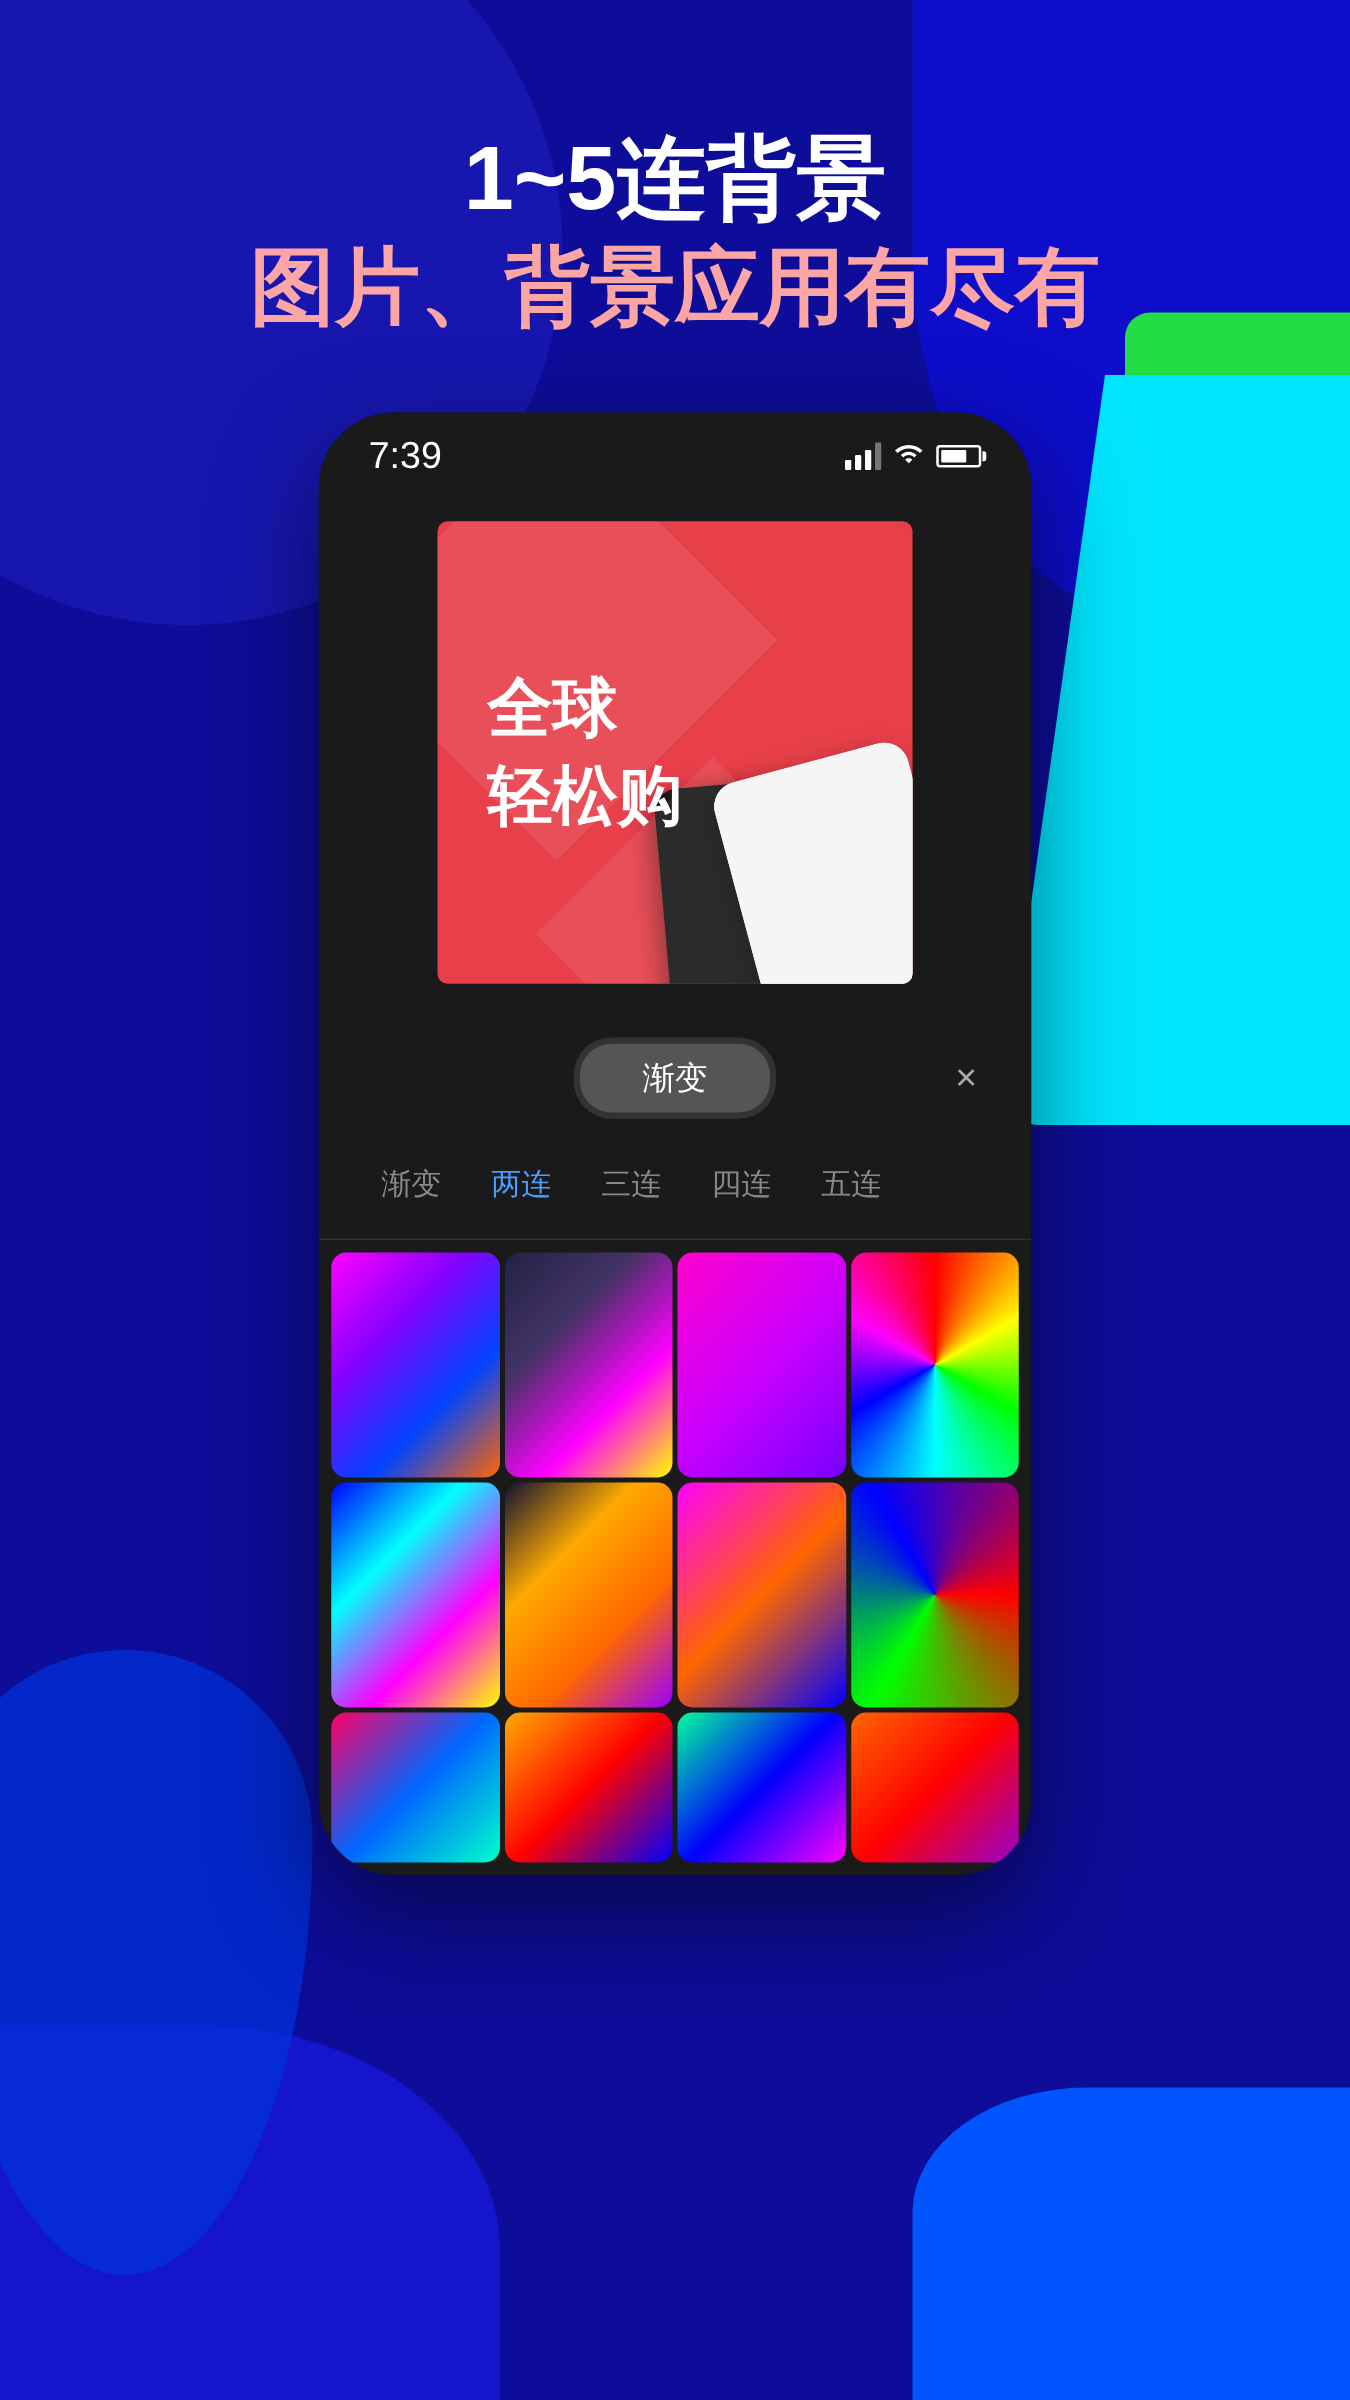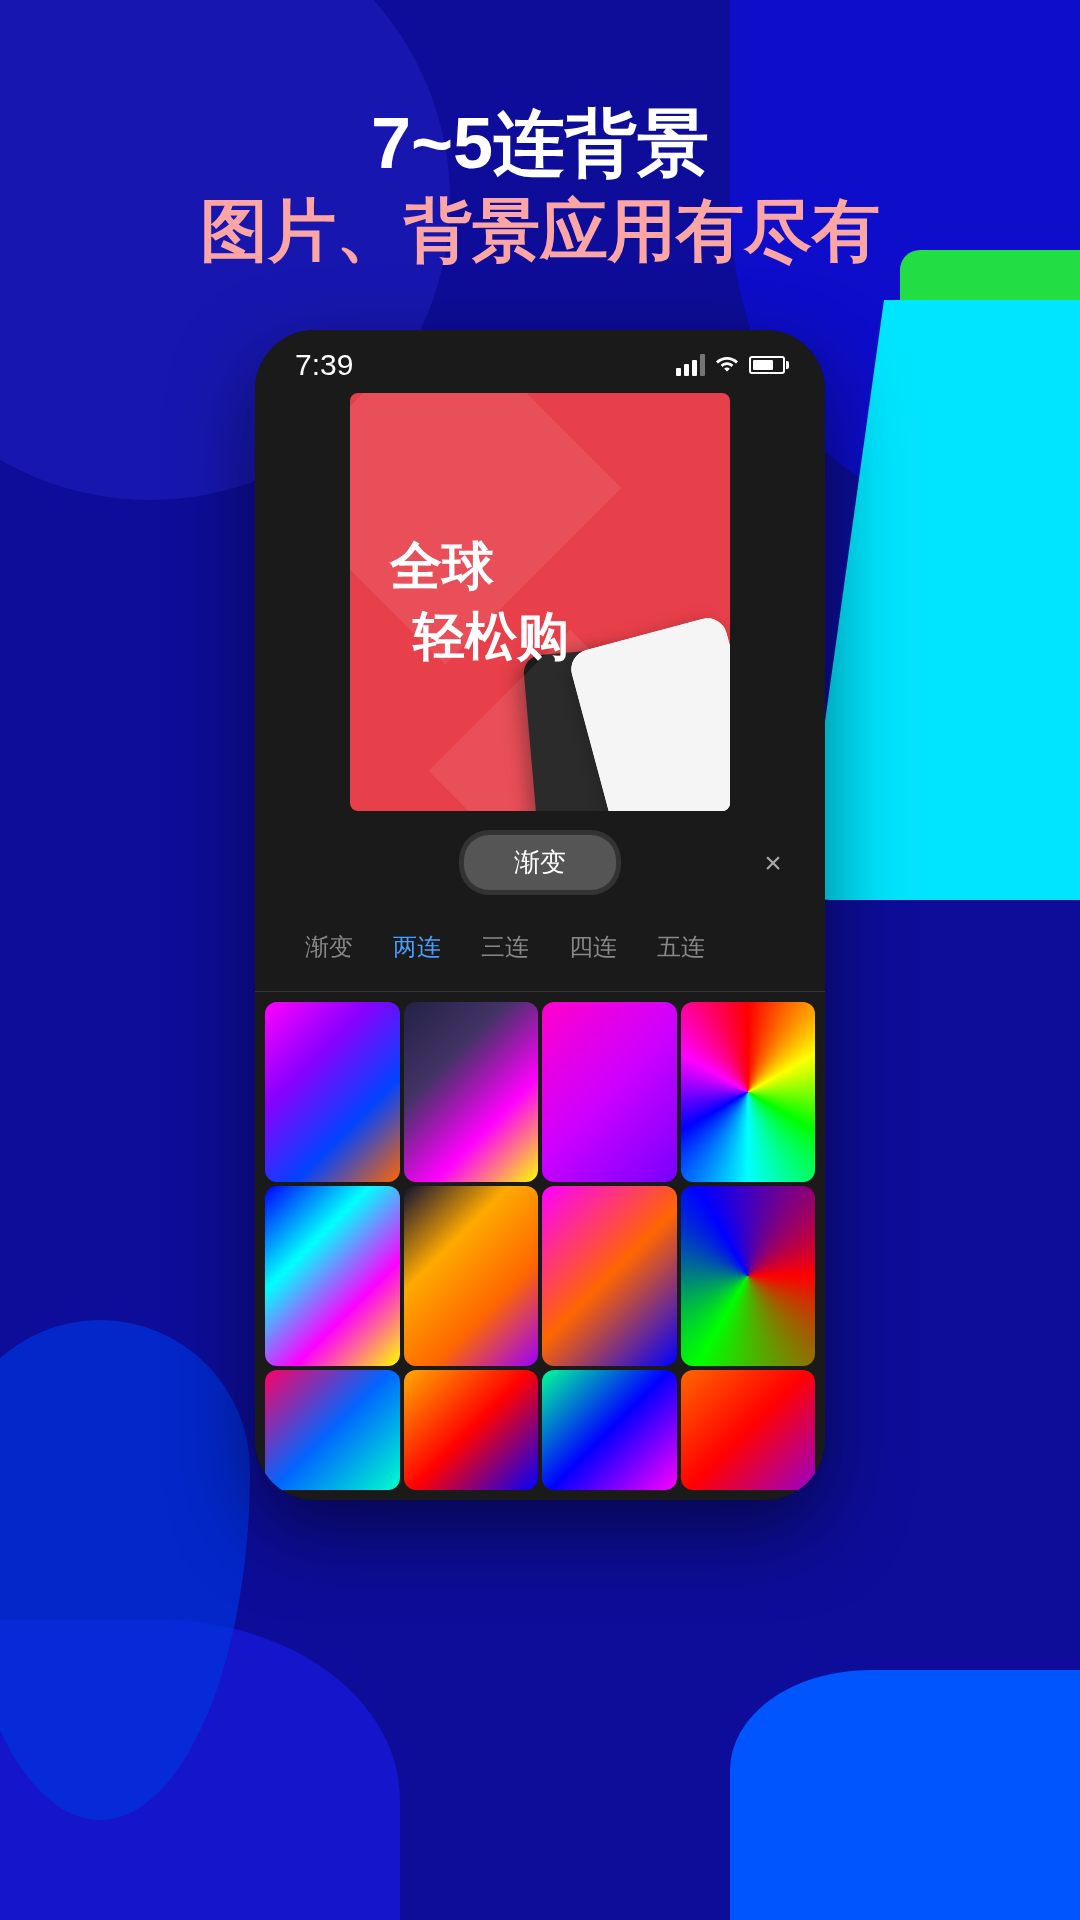--- a/index.html
+++ b/index.html
@@ -216,21 +216,21 @@
       display: flex;
       align-items: center;
       justify-content: center;
       position: relative;
       overflow: hidden;
     }
 
     
     .promo-card {
       width: 380px;
-      height: 418px;
+      height: 370px;
       background: #e8404a;
       border-radius: 8px;
       position: relative;
       overflow: hidden;
       display: flex;
       flex-direction: column;
       justify-content: center;
       padding: 40px;
     }
 
@@ -266,21 +266,20 @@
       font-weight: 700;
       color: white;
       display: block;
     }
 
     .promo-line2 {
       font-size: 52px;
       font-weight: 700;
       color: white;
       display: block;
-      margin-left: 23px;
     }
 
     
     .mini-phone {
       position: absolute;
       bottom: -20px;
       right: -20px;
       width: 160px;
       height: 200px;
       background: white;
@@ -446,21 +445,21 @@
   <div class="bg-shape-topleft"></div>
   <div class="bg-shape-topright"></div>
   <div class="bg-shape-green"></div>
   <div class="bg-shape-cyan"></div>
   <div class="bg-shape-bottomleft"></div>
   <div class="bg-shape-bottomright"></div>
   <div class="bg-shape-blueleft"></div>
 </div>
 
 <div class="headline">
-  <span class="headline-line1">7~5连背景</span>
+  <span class="headline-line1">1~5连背景</span>
   <span class="headline-line2">图片、背景应用有尽有</span>
 </div>
 
 <div class="phone-container">
   <div class="phone-frame">
 
     <div class="status-bar">
       <span class="status-time">7:39</span>
       <div class="status-icons">
         <div class="signal-bars">

